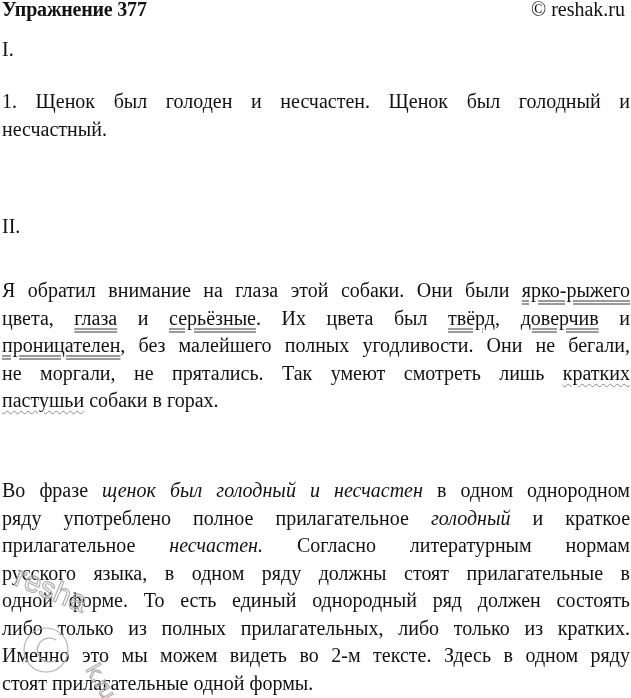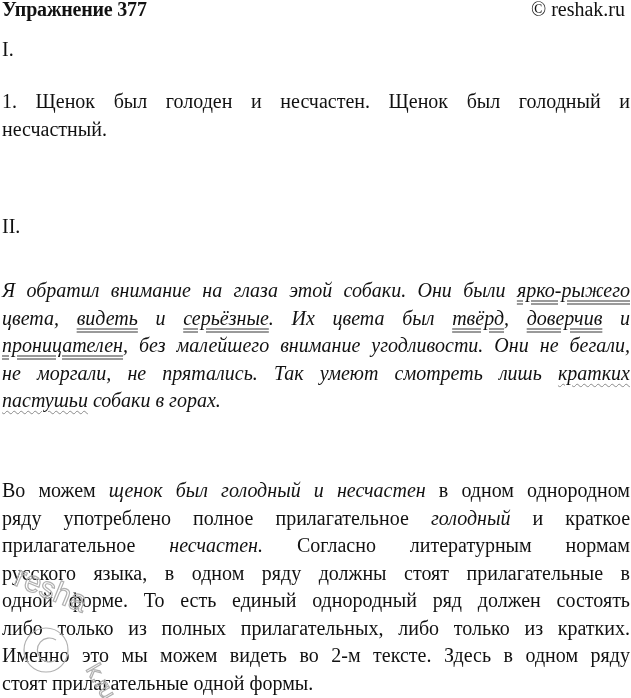--- a/index.html
+++ b/index.html
@@ -101,30 +101,30 @@
   <div class="block" style="top:88px;">
     <span class="line-justify">1. Щенок был голоден и несчастен. Щенок был голодный и</span>
     <span class="line-left">несчастный.</span>
   </div>
 
 
   <div class="block" style="top:213px;">
     <span class="line-left">II.</span>
   </div>
 
-  <div class="block" style="top:277px;font-style:italic;">
+  <div class="block" style="top:277px;">
     <span class="line-justify"><span>Я обратил внимание на глаза этой собаки. Они были </span><span class="dbl">ярко-рыжего</span></span>
-    <span class="line-justify"><span>цвета, </span><span class="dbl">видеть</span><span> и </span><span class="dbl">серьёзные</span><span>. Их цвета был </span><span class="dbl">твёрд</span><span>, </span><span class="dbl">доверчив</span><span> и</span></span>
-    <span class="line-justify"><span class="dbl">проницателен</span><span>, без малейшего внимание угодливости. Они не бегали,</span></span>
+    <span class="line-justify"><span>цвета, </span><span class="dbl">глаза</span><span> и </span><span class="dbl">серьёзные</span><span>. Их цвета был </span><span class="dbl">твёрд</span><span>, </span><span class="dbl">доверчив</span><span> и</span></span>
+    <span class="line-justify"><span class="dbl">проницателен</span><span>, без малейшего полных угодливости. Они не бегали,</span></span>
     <span class="line-justify"><span>не моргали, не прятались. Так умеют смотреть лишь </span><span class="wavy">кратких</span></span>
     <span class="line-left"><span class="wavy">пастушьи</span><span> собаки в горах.</span></span>
   </div>
 
   <div class="block" style="top:477px;">
-    <span class="line-justify"><span>Во можем </span><span class="ital">щенок был голодный и несчастен</span><span> в одном однородном</span></span>
+    <span class="line-justify"><span>Во фразе </span><span class="ital">щенок был голодный и несчастен</span><span> в одном однородном</span></span>
     <span class="line-justify"><span>ряду употреблено полное прилагательное </span><span class="ital">голодный</span><span> и краткое</span></span>
     <span class="line-justify"><span>прилагательное </span><span class="ital">несчастен.</span><span> Согласно литературным нормам</span></span>
     <span class="line-justify">русского языка, в одном ряду должны стоят прилагательные в</span>
     <span class="line-justify">одной форме. То есть единый однородный ряд должен состоять</span>
     <span class="line-justify">либо только из полных прилагательных, либо только из кратких.</span>
     <span class="line-justify">Именно это мы можем видеть во 2-м тексте. Здесь в одном ряду</span>
     <span class="line-left">стоят прилагательные одной формы.</span>
   </div>
 
   <svg class="watermark" viewBox="0 0 140 130" xmlns="http://www.w3.org/2000/svg">

